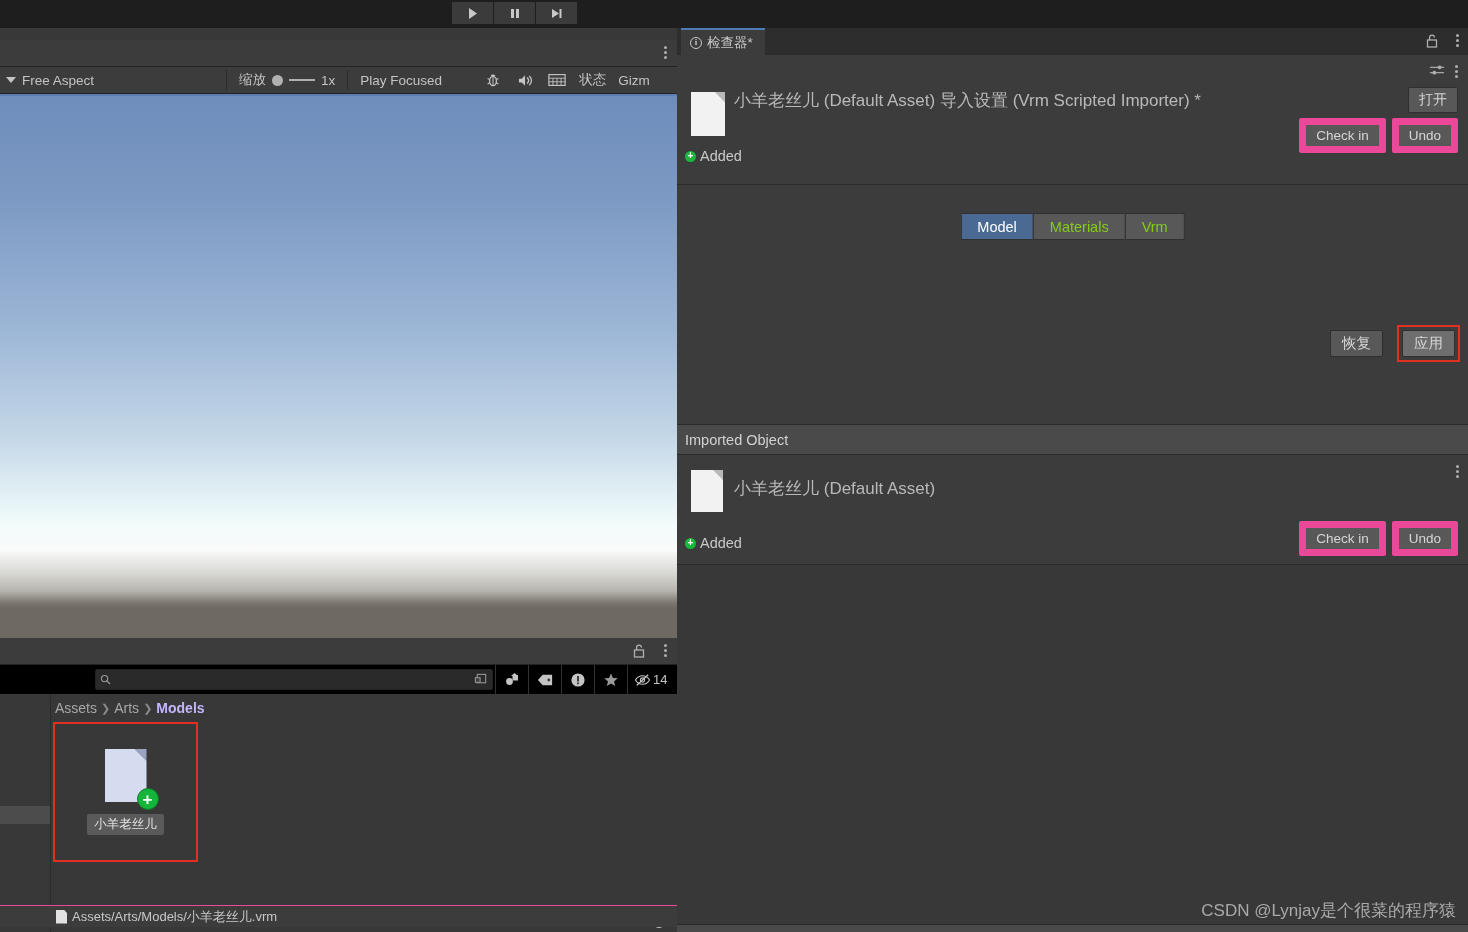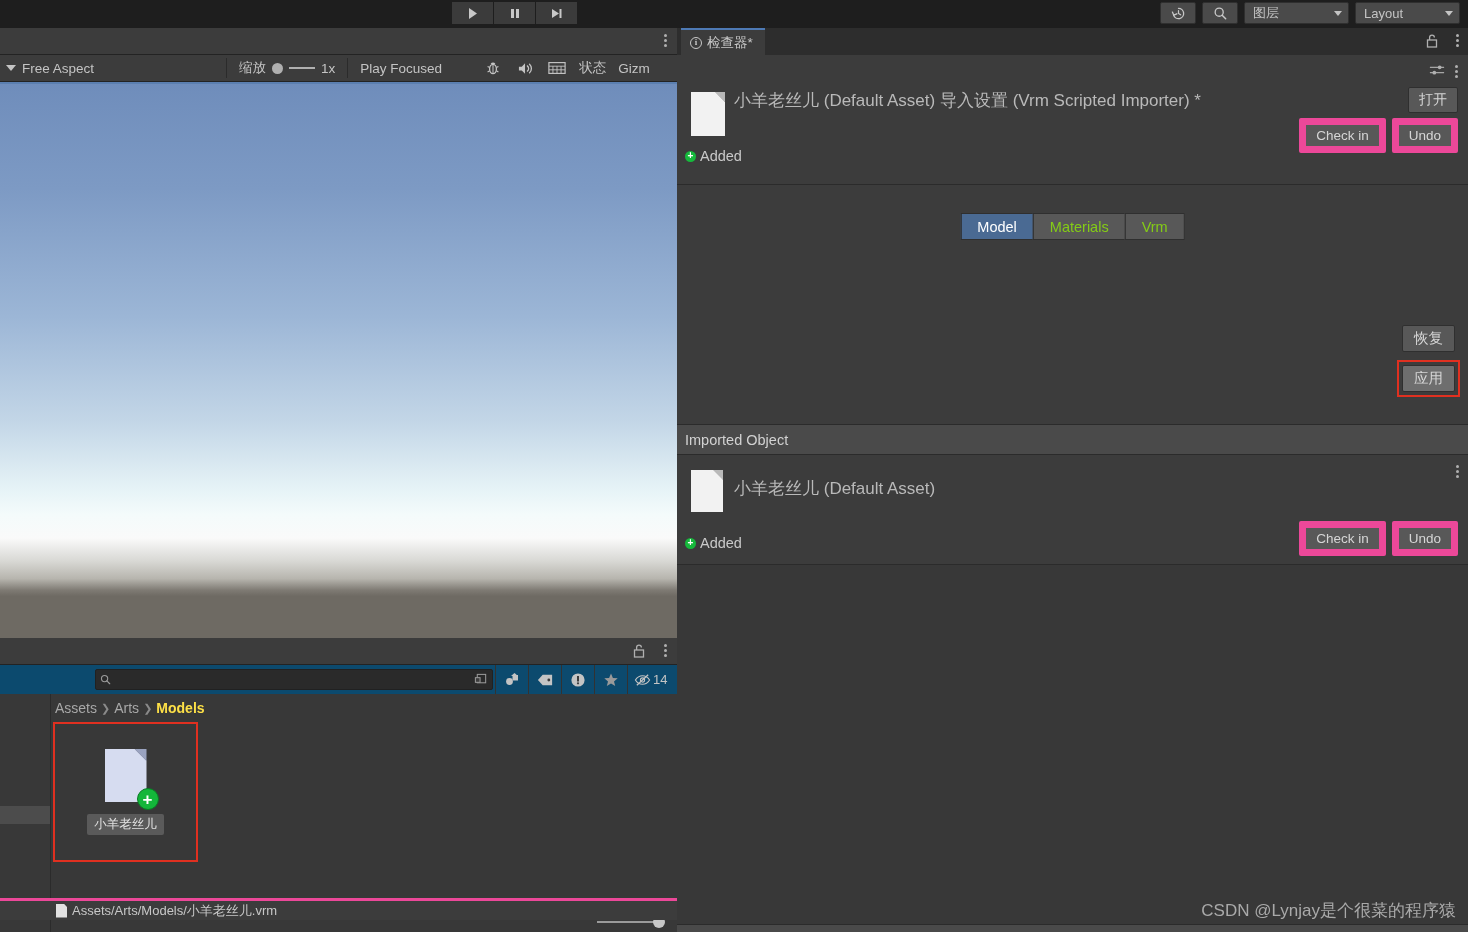--- a/index.html
+++ b/index.html
@@ -32,21 +32,21 @@
   .dd {
     height:22px; background:#4a4a4a; border-radius:2px; border:1px solid #2f2f2f;
     display:flex; align-items:center; padding:0 6px 0 8px; cursor:pointer;
     color:#c4c4c4; font-size:13px; gap:14px;
   }
   .dd .caret { width:0;height:0;border-left:4px solid transparent;border-right:4px solid transparent;border-top:5px solid #c4c4c4; }
   .dd.layer { width:105px; justify-content:space-between; }
   .dd.layout { width:105px; justify-content:space-between; }
 
   
-  .game-panel { position:absolute; left:0; top:28px; width:677px; height:610px; background:#383838; }
+  .game-panel { position:absolute; left:0; top:40px; width:677px; height:610px; background:#383838; }
   .game-tabbar { position:relative; height:27px; background:#3c3c3c; border-bottom:1px solid #232323; }
   .kebab { position:absolute; right:10px; top:6px; cursor:pointer; }
   .kebab i { display:block; width:3px;height:3px;background:#b0b0b0;border-radius:50%;margin-bottom:2px; }
   .game-toolbar {
     position:absolute; left:0; top:27px; width:677px; height:27px;
     background:#3c3c3c; display:flex; align-items:center; color:#c4c4c4; font-size:13.5px;
     border-bottom:1px solid #232323;
   }
   .gt-caret-left { margin:0 6px 0 6px; width:0;height:0;border-left:5px solid transparent;border-right:5px solid transparent;border-top:6px solid #c4c4c4; }
   .aspect-dd { width:200px; display:flex; align-items:center; justify-content:space-between; padding-right:8px; cursor:pointer; }
@@ -61,42 +61,42 @@
   .game-render {
     position:absolute; left:0; top:56px; width:677px; height:582px;
     background: linear-gradient(to bottom,
       #6f8dbb 0%, #7d9ac4 18%, #9cb6d6 40%, #c3d6e7 58%, #e7f4f7 70%, #f4fbfb 74%, #fafafa 78%, #d8d8d4 82%, #b7b5ae 85%, #7e7a73 87%, #6e6a63 88%, #6e6a63 100%);
   }
 
   
   .project-panel { position:absolute; left:0; top:638px; width:677px; height:294px; background:#383838; }
   .proj-tabbar { position:relative; height:27px; background:#3c3c3c; border-bottom:1px solid #232323; }
   .lock-icon { position:absolute; right:32px; top:6px; cursor:pointer; }
-  .proj-toolbar { position:relative; height:29px; background:#0c4a6e; display:flex; align-items:center; }
+  .proj-toolbar { position:relative; height:29px; background:#000000; display:flex; align-items:center; }
   .search-box {
     position:absolute; left:95px; top:4px; width:398px; height:21px;
     background:#2a2a2a; border:1px solid #212121; border-radius:2px;
     display:flex; align-items:center; padding:0 4px;
   }
   .search-box input {
     flex:1; background:transparent; border:none; outline:none;
     color:#c4c4c4; font-size:12px; font-family:inherit; padding-left:4px;
   }
   .proj-ibtn {
     width:33px;height:29px; display:flex;align-items:center;justify-content:center;
     cursor:pointer; border-left:1px solid #323232;
   }
   .hidden-count { display:flex;align-items:center;gap:2px; color:#c4c4c4; font-size:13px; padding:0 6px; border-left:1px solid #323232; height:29px; cursor:pointer;}
   .proj-body { position:absolute; left:0; top:56px; width:677px; height:238px; background:#383838; display:flex; }
   .proj-tree { width:50px; height:238px; background:#383838; position:relative; }
   .tree-sel { position:absolute; left:0; top:112px; width:50px; height:18px; background:#4c4c4c; }
   .proj-right { flex:1; position:relative; background:#383838; border-left:1px solid #2b2b2b; }
   .breadcrumb { height:28px; display:flex; align-items:center; padding-left:4px; color:#a8a8a8; font-size:14px; gap:4px; }
   .breadcrumb .sep { color:#8a8a8a; font-size:11px; }
-  .breadcrumb .cur { color:#fde047; font-weight:bold; }
+  .breadcrumb .cur { color:#c4b5fd; font-weight:bold; }
   .asset-grid { position:absolute; left:2px; top:28px; }
   .asset-card {
     position:relative; width:145px; height:140px;
     border:2px solid #e03020;
     display:flex; flex-direction:column; align-items:center; justify-content:center;
     cursor:pointer;
   }
   .doc-icon { position:relative; width:42px;height:53px; }
   .doc-icon .page {
     width:42px;height:53px;background:#d6dcf0;
@@ -109,22 +109,22 @@
   .plus-badge {
     position:absolute; right:-12px; bottom:-8px; width:22px;height:22px;border-radius:50%;
     background:#13b63a; border:1px solid #0a7a25; display:flex;align-items:center;justify-content:center;
     color:#fff; font-size:17px; font-weight:bold; line-height:1;
   }
   .asset-label {
     margin-top:12px; background:#5a5a5a; color:#e2e2e2; font-size:12.5px;
     padding:2px 7px; border-radius:2px;
   }
   .proj-status {
-    position:absolute; left:0; bottom:12px; width:677px; height:22px;
-    background:#3c3c3c; border-top:3px solid #ec4899; display:flex; align-items:center;
+    position:absolute; left:0; bottom:5px; width:677px; height:22px;
+    background:#3c3c3c; border-top:1px solid #ec4899; display:flex; align-items:center;
   }
   .status-path { display:flex; align-items:center; gap:5px; color:#c8c8c8; font-size:13px; padding-left:56px; }
   .status-mini-doc { width:11px;height:14px;background:#e2e2e2; clip-path: polygon(0 0, 70% 0, 100% 25%, 100% 100%, 0 100%); }
   .proj-slider { position:absolute; right:12px; bottom:4px; display:flex;align-items:center; }
   .proj-slider .track { width:60px;height:2px;background:#9a9a9a; }
   .proj-slider .knob { width:12px;height:12px;border-radius:50%;background:#c7c7c7; margin-left:-4px; }
 
   
   .inspector { position:absolute; left:677px; top:28px; width:791px; height:904px; background:#3c3c3c; }
   .insp-tabrow { position:relative; height:27px; background:#2d2d2d; }
@@ -180,21 +180,21 @@
   .helpbox-text { color:#c6c6c6; font-size:13.5px; }
 
   .prop-row { position:absolute; left:14px; top:55px; width:330px; display:flex; align-items:center; justify-content:space-between; }
   .prop-label { color:#3f7fd6; font-size:16px; }
   .cbx {
     width:17px;height:17px; background:#ffffff; border:1px solid #3f7fd6; border-radius:2px;
     display:flex;align-items:center;justify-content:center; cursor:pointer;
   }
   .cbx svg { display:block; }
 
-  .revert-apply { position:absolute; right:8px; top:140px; display:flex; align-items:center; gap:8px;flex-direction:column; }
+  .revert-apply { position:absolute; right:8px; top:140px; display:flex; align-items:center; gap:14px; }
   .ra-btn { background:#585858; color:#d6d6d6; border:1px solid #2f2f2f; border-radius:2px; font-size:14.5px; padding:3px 11px; cursor:pointer; font-family:inherit; }
   .apply-wrap { border:2px solid #e03020; padding:3px; }
   .apply-wrap .ra-btn { background:#6e6e6e; }
 
   .imported-head {
     position:relative; height:30px; background:#4a4a4a; border-bottom:1px solid #2b2b2b;
     display:flex; align-items:center; padding-left:8px; color:#d2d2d2; font-size:14.5px;
   }
   .imported-body { position:relative; height:110px; background:#3c3c3c; border-bottom:1px solid #2b2b2b; }
   .imp-doc { position:absolute; left:14px; top:15px; width:32px;height:42px; }
@@ -235,43 +235,20 @@
           </svg>
       </div>
       <div class="play-btn">
         <svg width="13" height="13" viewBox="0 0 13 13">
             <polygon points="2,2 9,6.5 2,11" fill="#c8c8c8"></polygon>
             <rect x="9.5" y="2" width="2" height="9" fill="#c8c8c8"></rect>
           </svg>
       </div>
     </div>
 
-    <div class="right-tools">
-      <div class="tool-sq">
-        <svg width="15" height="15" viewBox="0 0 16 16">
-          <path d="M8 2.5a5.5 5.5 0 1 1-5.2 7.3" stroke="#c8c8c8" stroke-width="1.4" fill="none" stroke-linecap="round"></path>
-          <polyline points="1.5,6.5 3,9.8 6.2,8.3" stroke="#c8c8c8" stroke-width="1.4" fill="none" stroke-linecap="round" stroke-linejoin="round"></polyline>
-          <polyline points="8,5 8,8 10.3,9.4" stroke="#c8c8c8" stroke-width="1.3" fill="none" stroke-linecap="round"></polyline>
-        </svg>
-      </div>
-      <div class="tool-sq">
-        <svg width="15" height="15" viewBox="0 0 16 16">
-          <circle cx="6.6" cy="6.6" r="4.3" stroke="#c8c8c8" stroke-width="1.4" fill="none"></circle>
-          <line x1="9.8" y1="9.8" x2="13.5" y2="13.5" stroke="#c8c8c8" stroke-width="1.6" stroke-linecap="round"></line>
-        </svg>
-      </div>
-      <div class="dd layer">
-        <span>图层</span>
-        <span class="caret"></span>
-      </div>
-      <div class="dd layout">
-        <span>Layout</span>
-        <span class="caret"></span>
-      </div>
-    </div>
   </div>
 
   <div class="game-panel">
     <div class="game-tabbar">
       <div class="kebab">
           <i></i>
           <i></i>
           <i></i>
         </div>
     </div>

